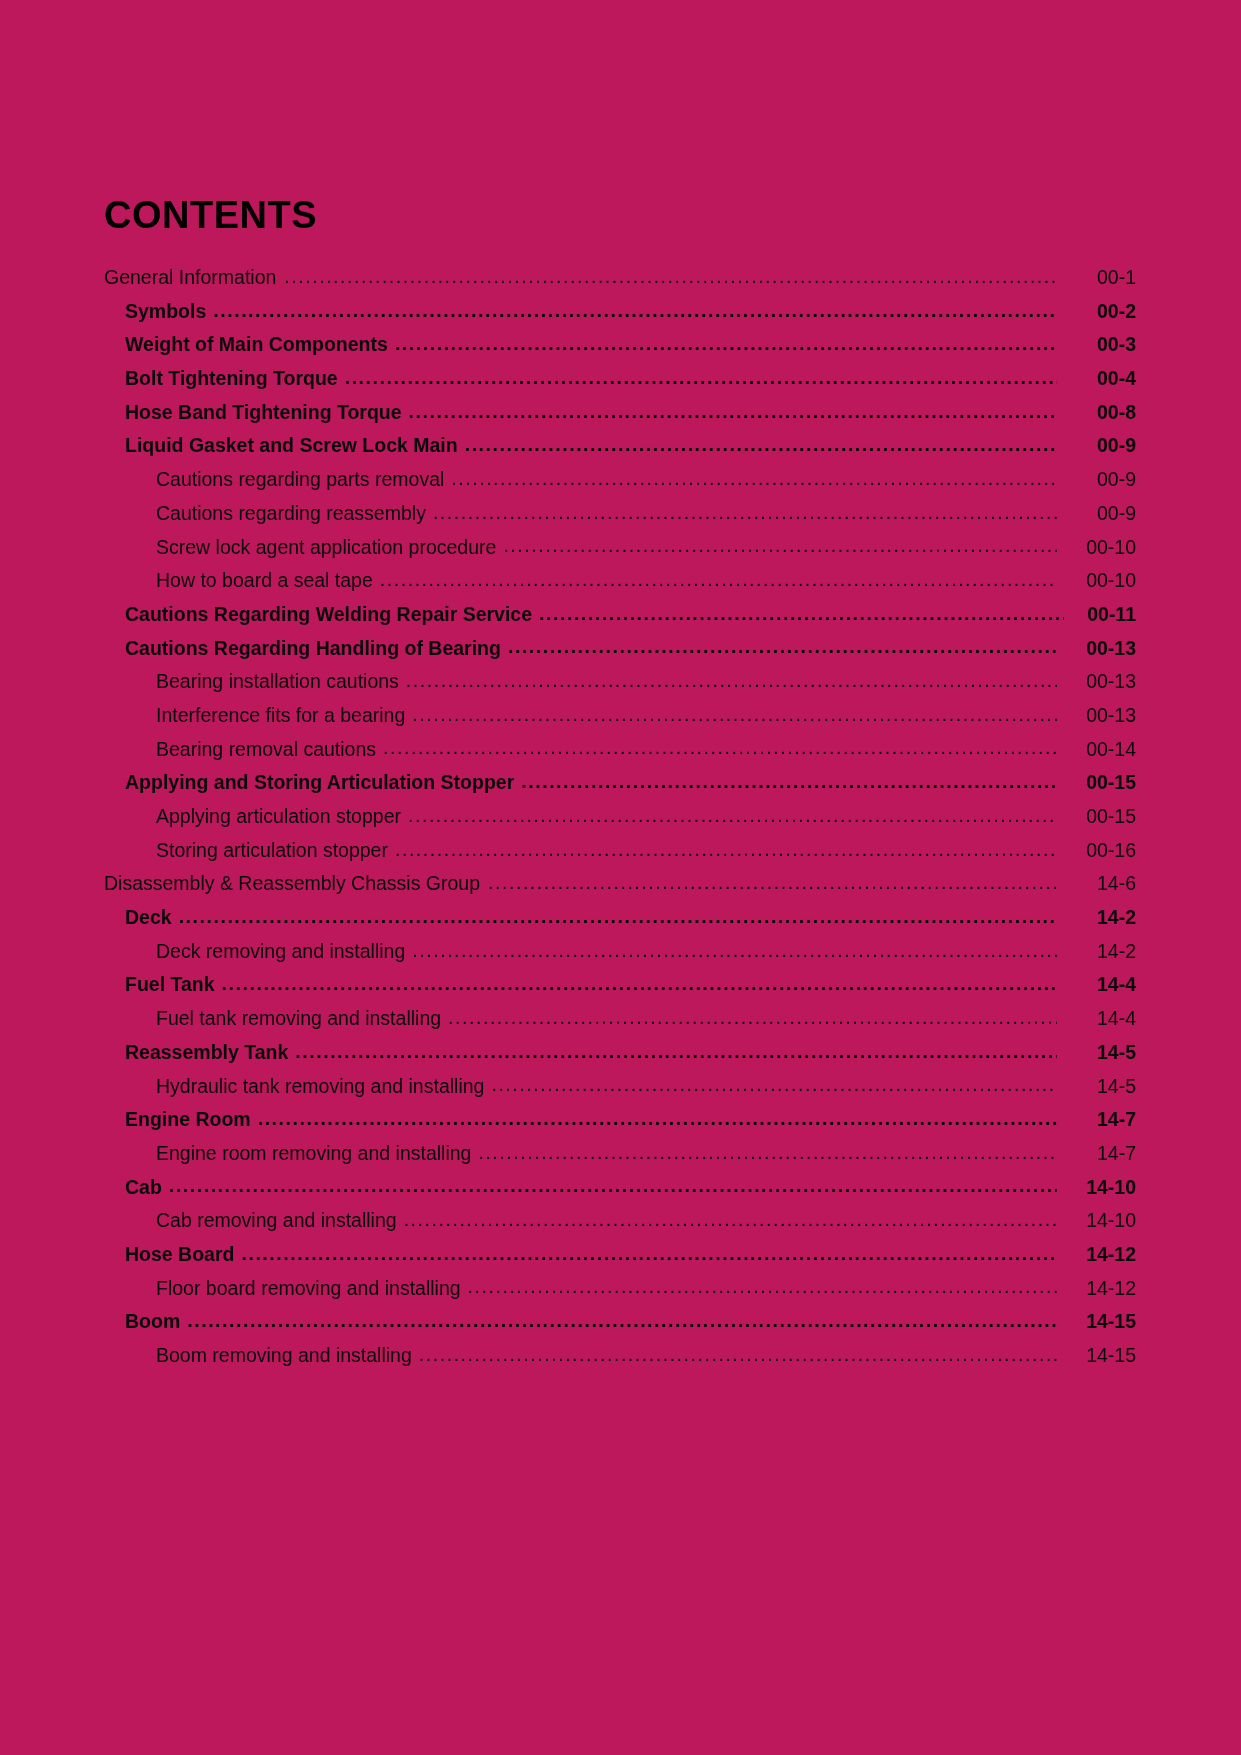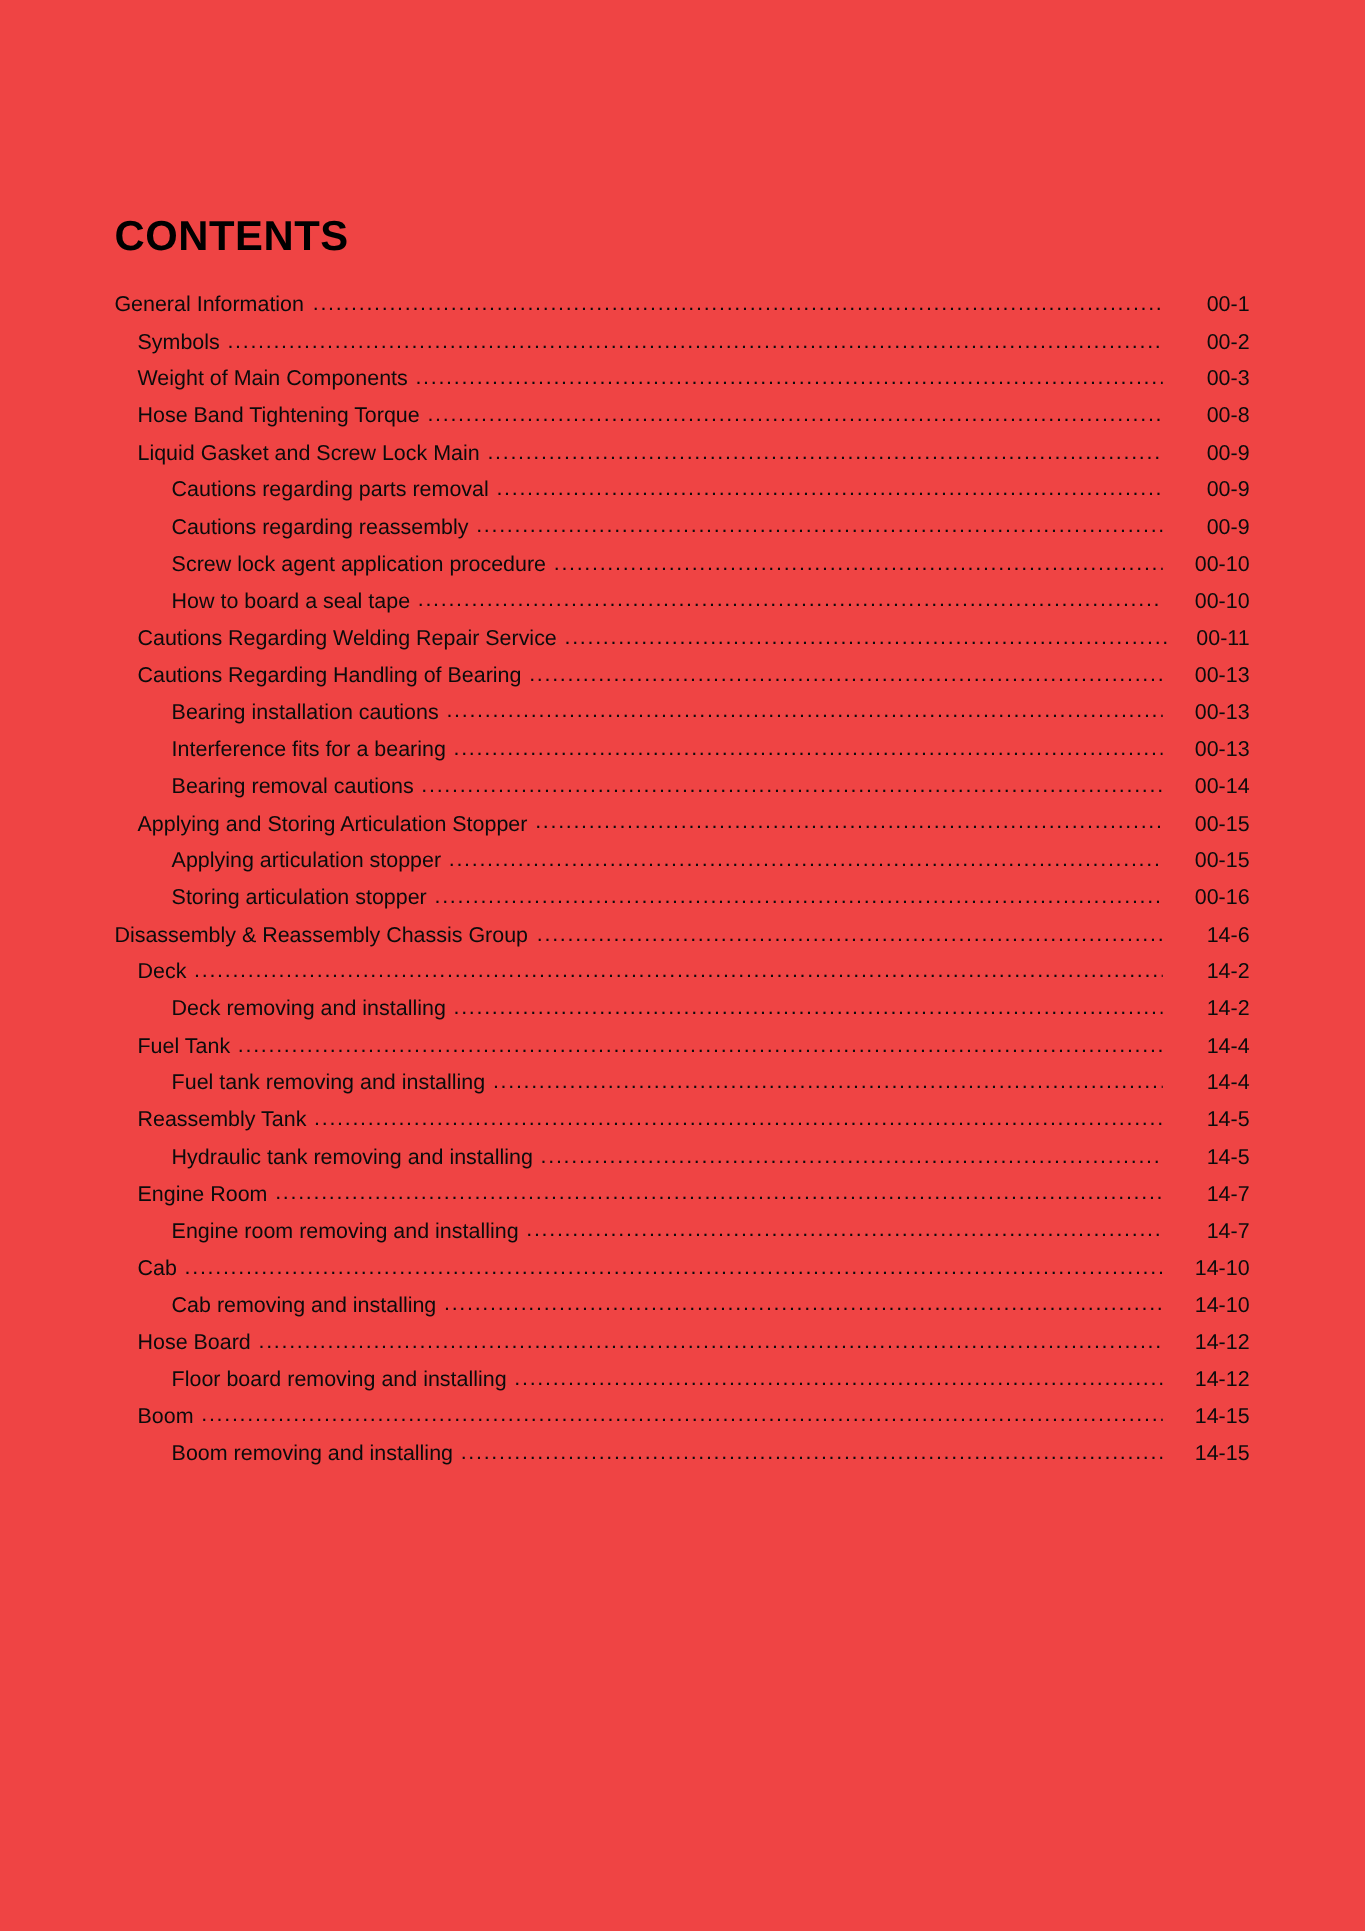--- a/index.html
+++ b/index.html
@@ -9,21 +9,21 @@
   }
   body {
     font-family: "Liberation Sans", sans-serif;
     color: #000000;
     -webkit-font-smoothing: antialiased;
   }
   .page {
     position: relative;
     width: 1241px;
     height: 1755px;
-    background: #ef4444;
+    background: #be185d;
     box-sizing: border-box;
     overflow: hidden;
   }
   .content-area {
     position: absolute;
     left: 104px;
     top: 196px;
     width: 1032px;
   }
   .toc-title {
@@ -70,21 +70,21 @@
     color: #0b0b0b;
   }
   .toc-entry .page-num {
     flex: 0 0 auto;
     text-align: right;
     min-width: 72px;
     padding-left: 4px;
   }
   
   .lvl-0 { margin-left: 0px; }
-  .lvl-1 { margin-left: 21px; }
+  .lvl-1 { margin-left: 21px; font-weight: bold; }
   .lvl-2 { margin-left: 52px; }
   .lvl-0 > .label { padding-right: 5px; }
   
   .tight .leader { margin-right: 0px; }
   .tight .page-num { padding-left: 0px; }
 </style>
 </head>
 <body>
 
 <div class="page">
@@ -100,20 +100,25 @@
           <span class="label">Symbols</span>
           <span class="leader"></span>
           <span class="page-num">00-2</span>
         </li>
         <li class="toc-entry lvl-1">
           <span class="label">Weight of Main Components</span>
           <span class="leader"></span>
           <span class="page-num">00-3</span>
         </li>
         <li class="toc-entry lvl-1">
+          <span class="label">Bolt Tightening Torque</span>
+          <span class="leader"></span>
+          <span class="page-num">00-4</span>
+        </li>
+        <li class="toc-entry lvl-1">
           <span class="label">Hose Band Tightening Torque</span>
           <span class="leader"></span>
           <span class="page-num">00-8</span>
         </li>
         <li class="toc-entry lvl-1">
           <span class="label">Liquid Gasket and Screw Lock Main</span>
           <span class="leader"></span>
           <span class="page-num">00-9</span>
         </li>
         <li class="toc-entry lvl-2">

